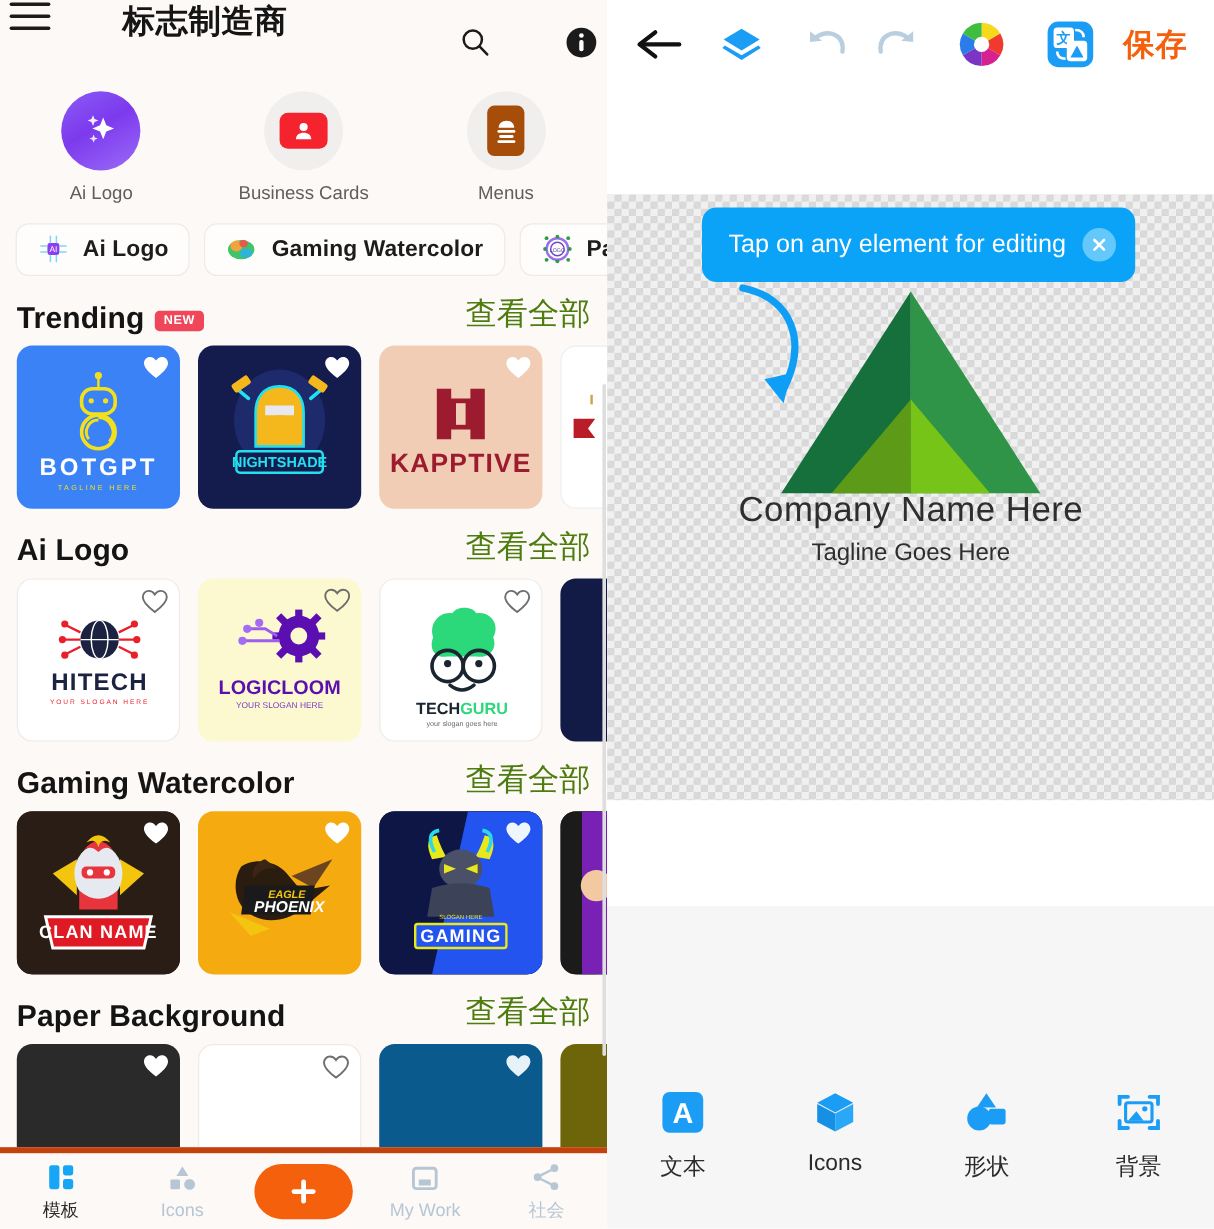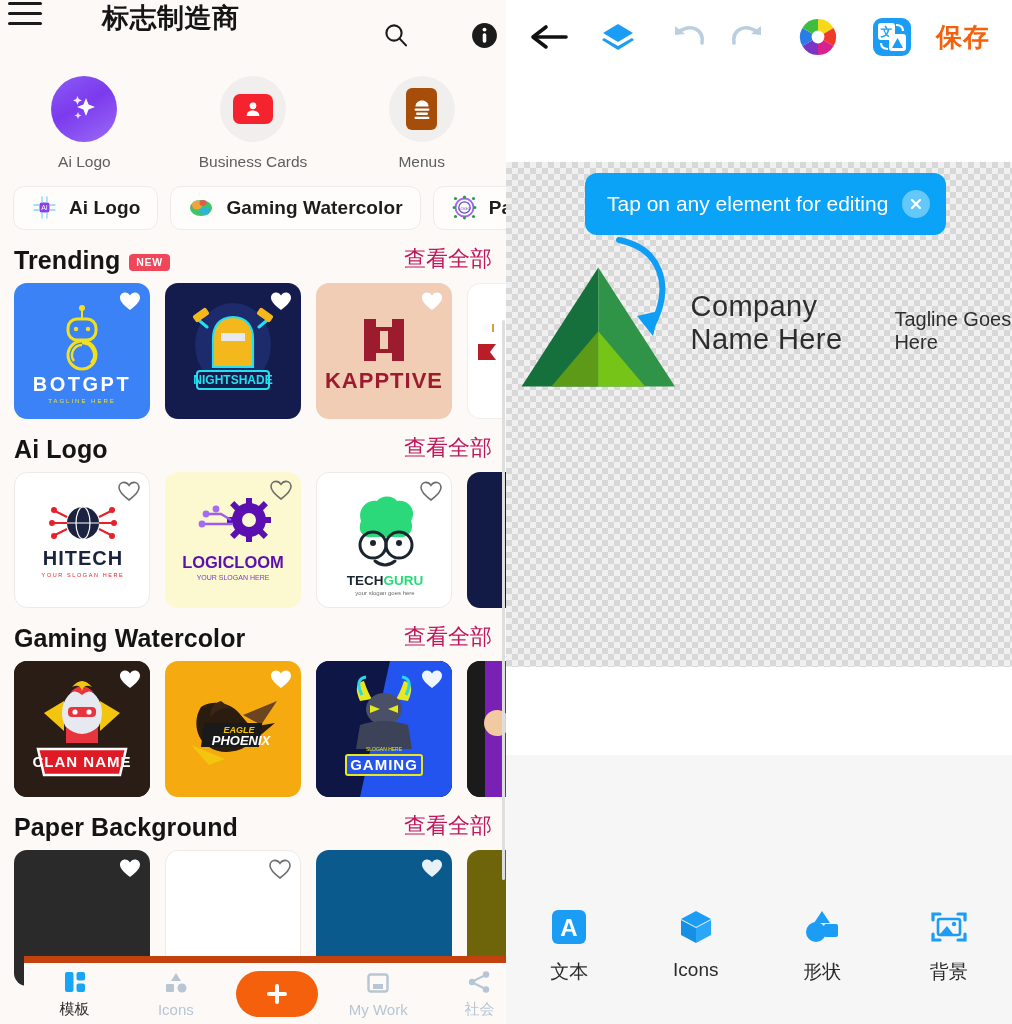--- a/index.html
+++ b/index.html
@@ -48,32 +48,32 @@
   .chip-label { font-size: 19px; font-weight: 700; color: #1c1c1c; letter-spacing: .1px; }
   .chip-ico { width: 27px; height: 27px; flex: none; }
 
   
   .sec-hd { display: flex; align-items: flex-end; padding: 14px 14px 8px 14px; }
   .sec-title { font-size: 25px; font-weight: 700; color: #141414; letter-spacing: .1px; }
   .badge-new { background: #f0465a; color: #fff; font-size: 10.5px; font-weight: 700;
     border-radius: 4px; padding: 2.5px 7px; margin-left: 9px; margin-bottom: 4px;
     letter-spacing: .6px; }
   .sec-sp { flex: 1; }
-  .sec-all { font-size: 22px; color: #be185d; cursor: pointer; margin-bottom: 1px; }
+  .sec-all { font-size: 26px; color: #4d7c0f; cursor: pointer; margin-bottom: 1px; }
 
   
   .row { display: flex; gap: 15px; padding: 0 14px; }
   .card { width: 136px; height: 136px; border-radius: 13px; position: relative;
     flex: none; overflow: hidden; cursor: pointer; }
   .heart { position: absolute; top: 8px; right: 9px; z-index: 4; }
 
   
   .botnav { position: absolute; left: 0; bottom: 0; width: 506px; height: 68px;
-    background: #fdf9f7; border-top: 7px solid #c2410c; display: flex;
-    align-items: center; margin-left: 24px; }
+    background: #fdf9f7; border-top: 5px solid #c2410c; display: flex;
+    align-items: center; }
   .nav-item { flex: 1; display: flex; flex-direction: column; align-items: center;
     justify-content: center; gap: 5px; cursor: pointer; }
   .nav-label { font-size: 15px; color: #b6c6d4; }
   .nav-label.active { color: #2b2b2b; }
   .fab { width: 82px; height: 46px; border-radius: 23px; background: #f4600b;
     display: flex; align-items: center; justify-content: center; cursor: pointer; }
 
   
   .right { width: 506px; height: 1024px; position: relative; background: #ffffff; }
   .rtoolbar { height: 74px; display: flex; align-items: center; padding: 0 22px; }
@@ -88,21 +88,21 @@
     background-position: 0 0, 6px 6px;
     background-color: #f0f0f0;
     overflow: hidden;
   }
   .tooltip { position: absolute; left: 79px; top: 11px; height: 62px; background: #0aa3f7;
     border-radius: 12px; display: flex; align-items: center; padding: 0 16px 0 22px; gap: 14px; }
   .tooltip-text { color: #ffffff; font-size: 21px; white-space: nowrap; }
   .tt-close { width: 28px; height: 28px; border-radius: 50%; background: #64c8fb;
     display: flex; align-items: center; justify-content: center; cursor: pointer; flex: none; }
   .logo-wrap { position: absolute; left: 0; top: 75px; width: 506px;
-    display: flex; flex-direction: row; align-items: center; }
+    display: flex; flex-direction: column; align-items: center; }
   .logo-name { font-size: 29px; color: #2e2e2e; font-weight: 400; letter-spacing: .4px;
     margin-top: -8px; }
   .logo-tag { font-size: 20px; color: #2e2e2e; margin-top: 8px; }
 
   .white-strip { position: absolute; left: 0; top: 667px; width: 506px; height: 88px; background: #fff; }
   .gray-strip { position: absolute; left: 0; top: 755px; width: 506px; height: 269px; background: #f6f6f6; }
   .rbot { position: absolute; left: 0; bottom: 0; width: 506px; height: 134px;
     display: flex; align-items: flex-start; padding-top: 18px; }
   .rbot-item { flex: 1; display: flex; flex-direction: column; align-items: center; gap: 13px;
     cursor: pointer; }

